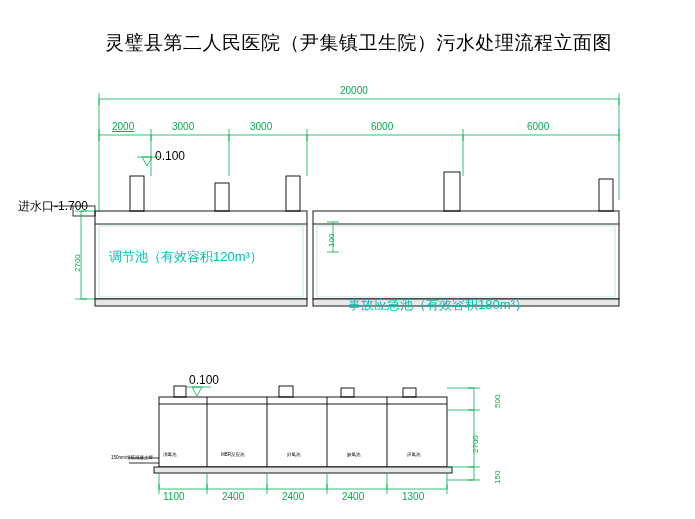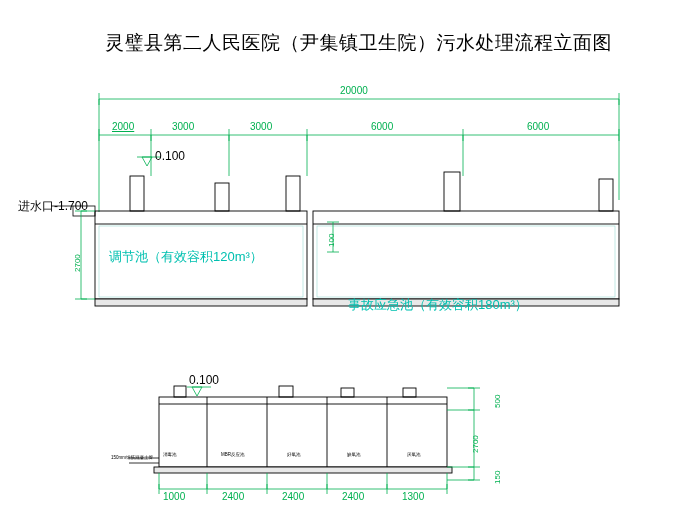--- a/index.html
+++ b/index.html
@@ -202,21 +202,21 @@
   <div class="lbl-blk" style="left:178px;top:373px;">0.100</div>
 
   <div class="sm-label" style="left:100px;top:455px;">150mm钢筋混凝土管</div>
 
   <div class="sm-label" style="left:152px;top:452px;">消毒池</div>
   <div class="sm-label" style="left:210px;top:452px;">MBR反应池</div>
   <div class="sm-label" style="left:276px;top:452px;">好氧池</div>
   <div class="sm-label" style="left:336px;top:452px;">缺氧池</div>
   <div class="sm-label" style="left:396px;top:452px;">厌氧池</div>
 
-  <div class="lbl" style="left:152px;top:491px;">1000</div>
+  <div class="lbl" style="left:152px;top:491px;">1100</div>
   <div class="lbl" style="left:211px;top:491px;">2400</div>
   <div class="lbl" style="left:271px;top:491px;">2400</div>
   <div class="lbl" style="left:331px;top:491px;">2400</div>
   <div class="lbl" style="left:391px;top:491px;">1300</div>
 
   <div class="vert" style="left:482px;top:408px;">500</div>
   <div class="vert" style="left:460px;top:453px;">2700</div>
   <div class="vert" style="left:482px;top:484px;">150</div>
 
 </div>

